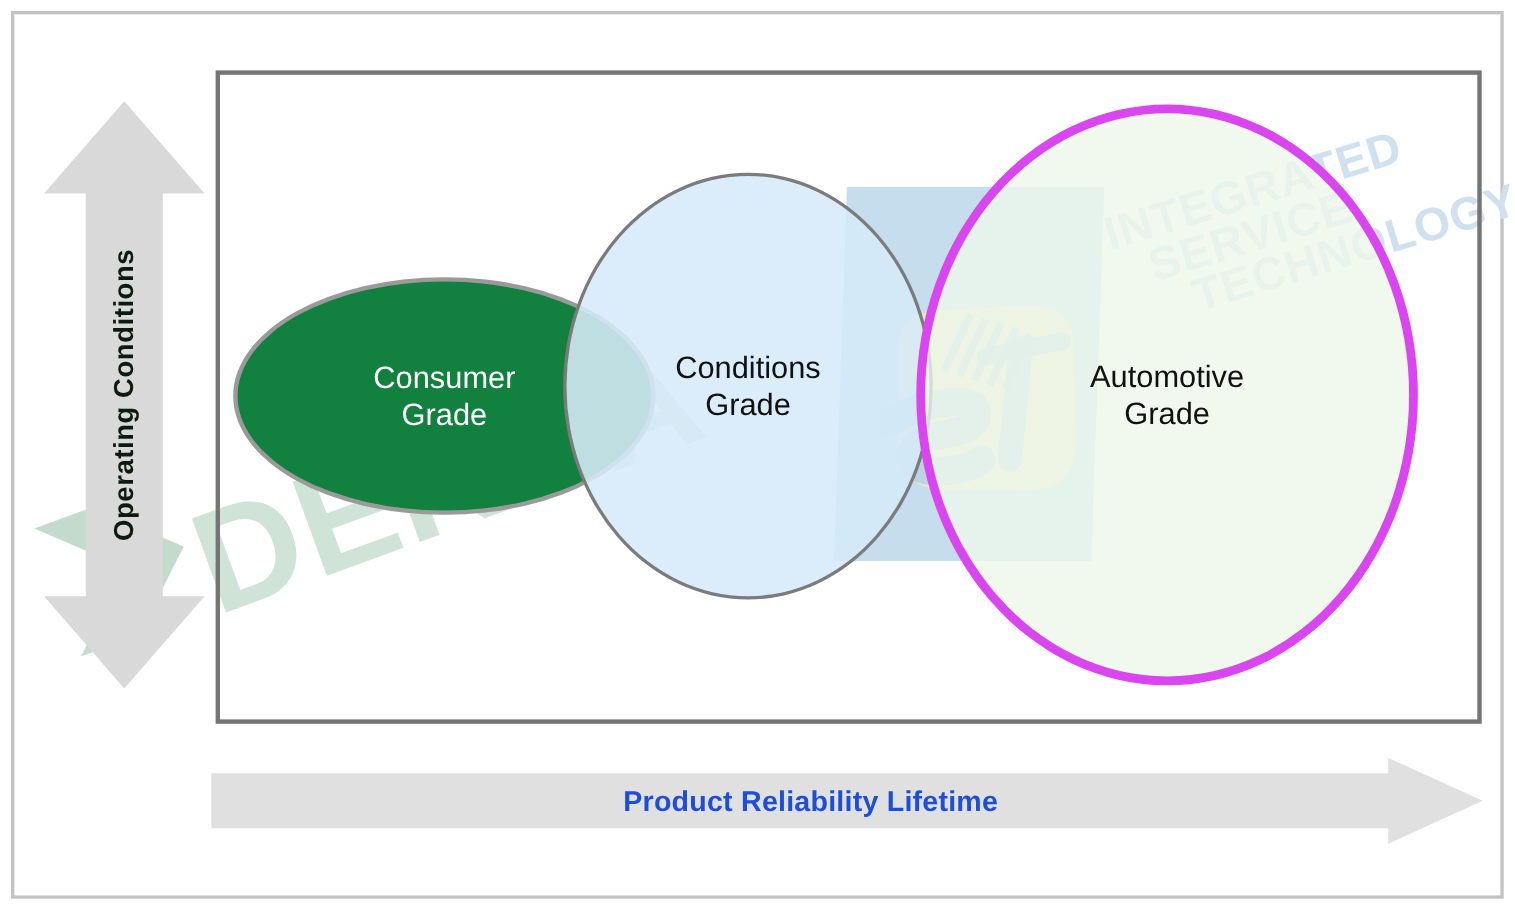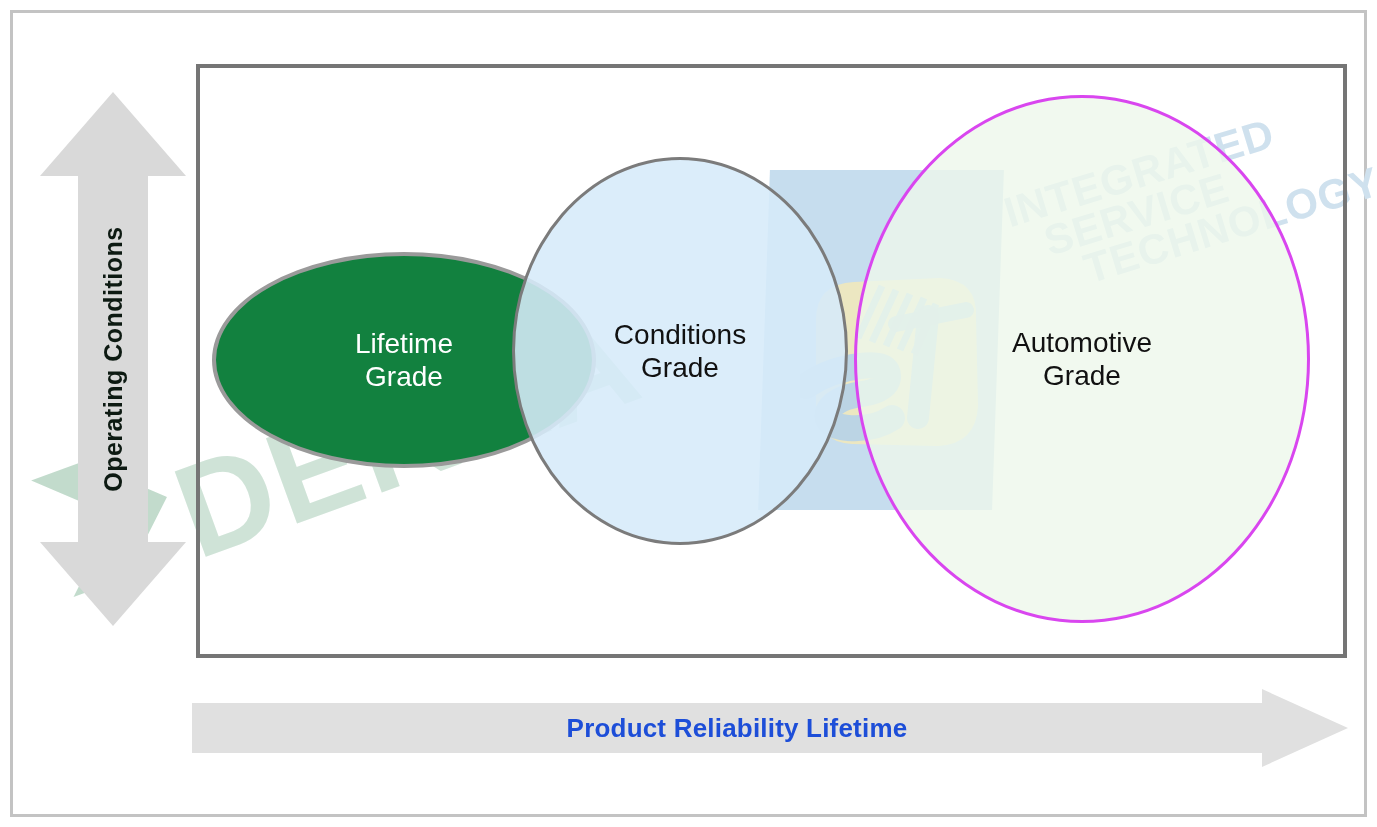--- a/index.html
+++ b/index.html
@@ -94,22 +94,22 @@
   }
   #ellipse-consumer .shape-label{color:#ffffff;}
 
   #circle-industrial{
     left:512px;top:157px;width:336px;height:388px;
     background:rgba(214,235,249,0.88);border:3px solid #7b7b7b;
   }
   #circle-industrial .shape-label{color:#111111;}
 
   #circle-automotive{
-    left:854px;top:95px;width:456px;height:528px;
-    background:rgba(238,247,235,0.80);border:3px solid #d946ef;
+    left:833px;top:95px;width:456px;height:528px;
+    background:rgba(238,247,235,0.80);border:8px solid #d946ef;
   }
   #circle-automotive .shape-label{color:#111111;}
 </style>
 </head>
 <body>
 
 <div id="stage">
 
   <div id="outer-frame"></div>
 
@@ -155,21 +155,21 @@
     <svg width="1156" height="78" viewBox="0 0 1156 78">
       <polygon points="0,14 1070,14 1070,0 1156,39 1070,78 1070,64 0,64" fill="#e0e0e0"></polygon>
     </svg>
     <div id="h-arrow-label">Product Reliability Lifetime</div>
   </div>
 
   <div id="plot-box"></div>
 
   <div class="shape" id="ellipse-consumer">
     <div class="shape-label">
-      <span>Lifetime</span>
+      <span>Consumer</span>
       <span>Grade</span>
     </div>
   </div>
 
   <div class="shape" id="circle-industrial">
     <div class="shape-label">
       <span>Conditions</span>
       <span>Grade</span>
     </div>
   </div>

